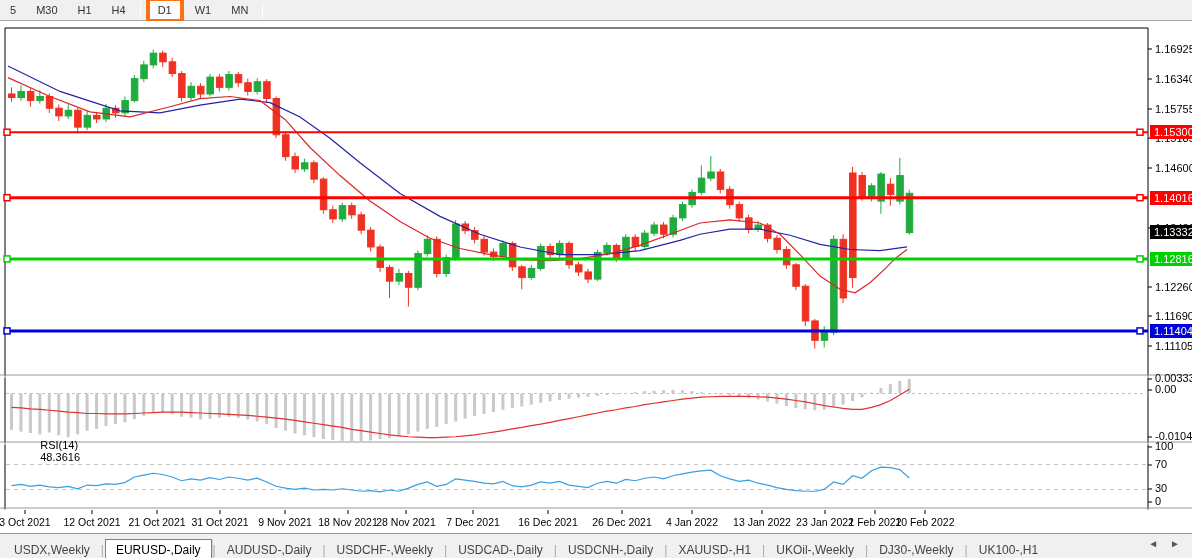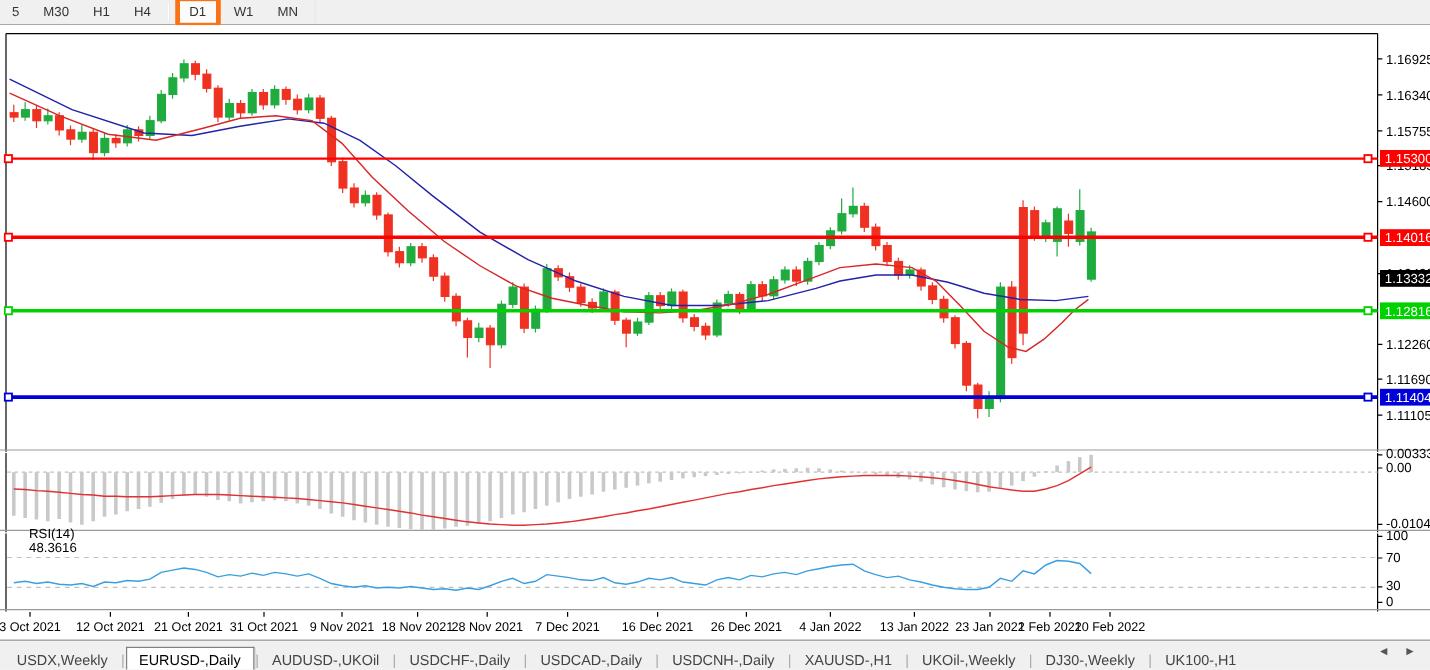--- a/index.html
+++ b/index.html
@@ -13,21 +13,21 @@
   .tf-btn.active { background:#fbfbfb; border:4px solid #f97316; box-shadow:inset 1px 1px 0 #fff; }
   .tf-sep { width:1px; height:16px; background:#b5b5b5; border-right:1px solid #fff; margin:0 4px; }
   
   .chart-wrap { position:relative; width:1192px; height:512px; background:#fff; }
   svg { position:absolute; left:0; top:0; }
   .overlay-label { position:absolute; font-size:11px; color:#000; white-space:pre; z-index:5; }
   #main-title { left:10px; top:5px; }
   #main-title .tri { font-size:9px; margin-right:4px; }
   #main-title span { margin-right:5px; }
   #macd-label { left:4px; top:338px; }
-  #rsi-label  { left:4px; top:406px;padding-left:8px; }
+  #rsi-label  { left:20px; top:406px;padding-left:8px; }
   
   .tabbar { height:32px; background:#f0f0f0; border-top:1px solid #9a9a9a;
     display:flex; align-items:center; font-size:12px; color:#444; padding-left:4px; position:relative; }
   .tab { padding:3px 10px; cursor:default; white-space:nowrap; }
   .tab.active { background:#fff; border:1px solid #808080; border-bottom-color:#fff;
     box-shadow:1px 1px 0 #d0d0d0; color:#000; }
   .tab-sep { color:#aaa; padding:0 1px; }
   .tab-scroll { position:absolute; right:6px; top:4px; font-size:10px; color:#555; }
   .tab-scroll span { padding:0 6px; cursor:default; }
 </style>
@@ -445,23 +445,23 @@
     <span>RSI(14)</span>
     <span>48.3616</span>
   </div>
 </div>
 
 <div class="tabbar" id="tabbar">
     <div class="tab">USDX,Weekly</div>
     <span class="tab-sep">|</span>
     <div class="tab active">EURUSD-,Daily</div>
     <span class="tab-sep">|</span>
-    <div class="tab">AUDUSD-,UKOil</div>
-    <span class="tab-sep">|</span>
-    <div class="tab">USDCHF-,Daily</div>
+    <div class="tab">AUDUSD-,Daily</div>
+    <span class="tab-sep">|</span>
+    <div class="tab">USDCHF-,Weekly</div>
     <span class="tab-sep">|</span>
     <div class="tab">USDCAD-,Daily</div>
     <span class="tab-sep">|</span>
     <div class="tab">USDCNH-,Daily</div>
     <span class="tab-sep">|</span>
     <div class="tab">XAUUSD-,H1</div>
     <span class="tab-sep">|</span>
     <div class="tab">UKOil-,Weekly</div>
     <span class="tab-sep">|</span>
     <div class="tab">DJ30-,Weekly</div>

